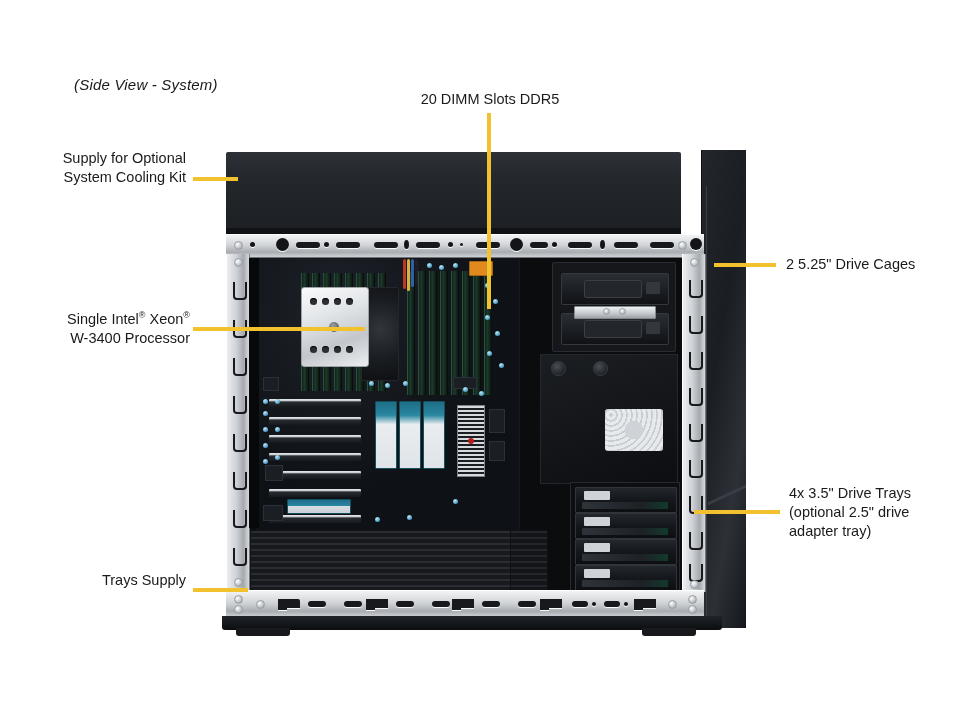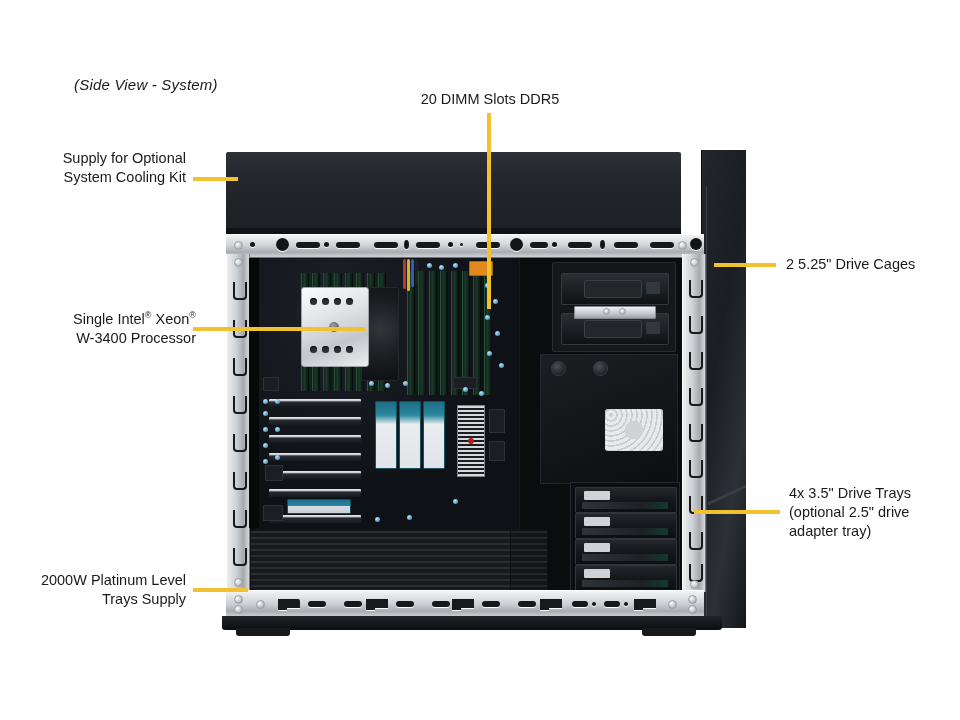--- a/index.html
+++ b/index.html
@@ -688,37 +688,36 @@
     <div>Supply for Optional</div>
     <div>System Cooling Kit</div>
   </div>
   <div class="leader-h" style="left:193px; top:177px; width:45px;"></div>
 
   <div class="callout-text center-al" style="left:380px; top:90px; width:220px;">
     <div>20 DIMM Slots DDR5</div>
   </div>
   <div class="leader-v" style="left:487px; top:113px; height:196px;"></div>
 
-  <div class="callout-text right-al" style="left:29px; top:310px; width:167px;">
+  <div class="callout-text right-al" style="left:23px; top:310px; width:167px;">
     <div><span>Single Intel</span><sup>®</sup><span> Xeon</span><sup>®</sup></div>
     <div>W-3400 Processor</div>
   </div>
   <div class="leader-h" style="left:193px; top:327px; width:172px;"></div>
 
   <div class="callout-text left-al" style="left:786px; top:255px; width:170px;">
     <div>2 5.25" Drive Cages</div>
   </div>
   <div class="leader-h" style="left:714px; top:263px; width:62px;"></div>
 
   <div class="callout-text left-al" style="left:789px; top:484px; width:170px;">
     <div>4x 3.5" Drive Trays</div>
     <div>(optional 2.5" drive</div>
     <div>adapter tray)</div>
   </div>
   <div class="leader-h" style="left:694px; top:510px; width:86px;"></div>
 
   <div class="callout-text right-al" style="left:10px; top:571px; width:176px;">
-    <div>2000W Platinum Level</div>
     <div>Trays Supply</div>
   </div>
   <div class="leader-h" style="left:193px; top:588px; width:55px;"></div>
 
 </div>
 
 </body></html>

